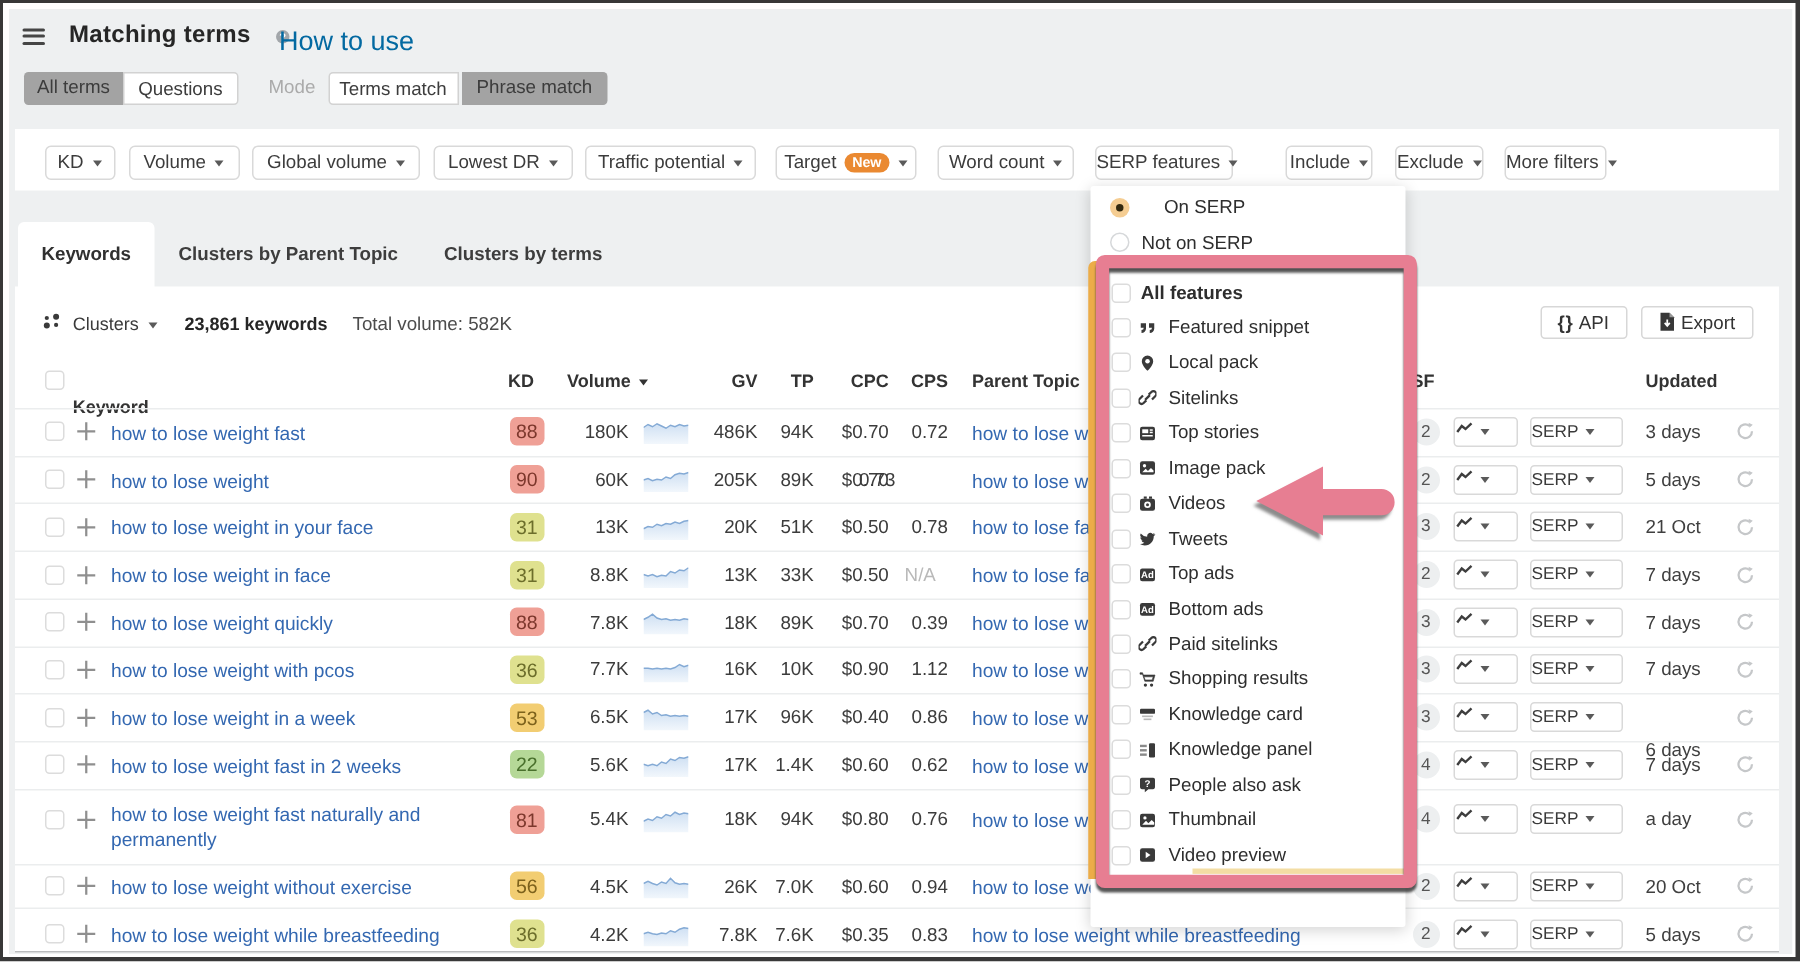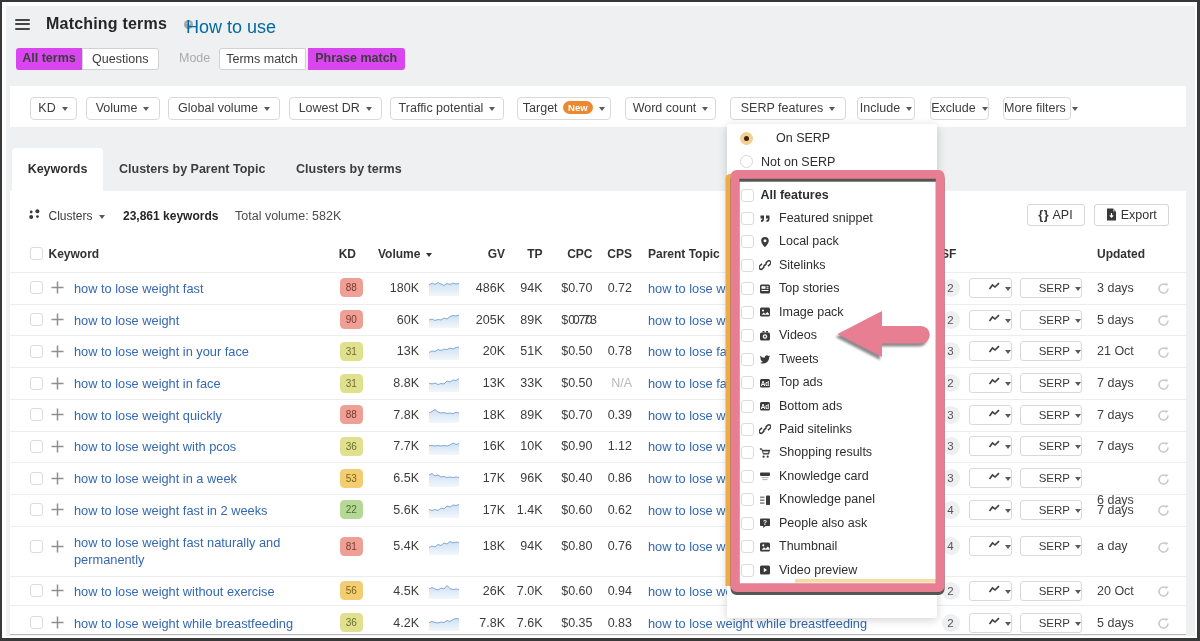--- a/index.html
+++ b/index.html
@@ -6,41 +6,41 @@
 body { position:relative; font-family:"Liberation Sans",sans-serif; background:#fff; overflow:hidden; }
 .abs { position:absolute; }
 .page { left:5px; top:5px; width:1190px; height:631px; background:#eef0f1; }
 .framew { left:2.5px; top:2.5px; width:1195px; height:636px; border:3px solid #fff; z-index:58; pointer-events:none; }
 .framed { left:0; top:0; width:1200px; height:641px; border-style:solid; border-color:#383838; border-width:2.4px 3px 3.8px 2.4px; z-index:60; pointer-events:none; }
 .hambar { width:15px; height:2.2px; background:#454545; border-radius:1px; left:15px; }
 .title { left:46px; top:15px; font-size:16px; font-weight:bold; color:#262626; letter-spacing:0.2px; }
 .helpc { left:184px; top:20px; width:9px; height:9px; border-radius:50%; background:#a2a6aa; color:#fff; font-size:7.5px; font-weight:bold; text-align:center; line-height:9.5px; }
 .howto { left:186px; top:17px; font-size:18px; color:#0369a1; }
 .tbtn { top:47.5px; height:22px; font-size:12.5px; color:#3c3c3c; line-height:21px; text-align:center; }
-.peach { background:#d946ef; border-radius:3px;font-weight:bold; }
+.peach { background:#a3a3a3; border-radius:3px; }
 .whiteb { background:#fff; border:1px solid #d2d2d2; border-radius:3px; }
 .filterbar { left:10px; top:86px; width:1176px; height:41px; background:#fff; }
 .fbtn { top:97px; height:23px; background:#fff; border:1px solid #d9d9d9; border-radius:4px; font-size:12.5px; color:#3c3c3c; line-height:21px; text-align:center; white-space:nowrap; }
 .car { display:inline-block; width:0; height:0; border-left:3.8px solid transparent; border-right:3.8px solid transparent; border-top:4.6px solid #5a5a5a; margin-left:6px; vertical-align:1px; }
 .newb { display:inline-block; background:#ea8931; color:#fff; font-size:9.5px; font-weight:bold; border-radius:7px; padding:0 5.5px; height:13px; line-height:13px; vertical-align:1.5px; margin-left:5px; }
 .ktab { left:12px; top:147.5px; width:91px; height:44px; background:#fff; border-radius:4px 4px 0 0; font-size:12.5px; font-weight:bold; color:#303030; text-align:center; line-height:42px; }
 .ttab { top:147.5px; height:44px; font-size:12.5px; font-weight:bold; color:#3d3d3d; line-height:42px; }
 .card { left:10px; top:191px; width:1176px; height:444px; background:#fff; border-bottom:1.5px solid #b9bbbd; }
 .cbx { width:13px; height:13px; border:1px solid #dcdcdc; border-radius:3px; background:#fff; }
 .toolr { font-size:12px; color:#3a3a3a; }
 .obtn { top:203.5px; height:22px; background:#fff; border:1px solid #d7d7d7; border-radius:3px; font-size:12.5px; color:#333; line-height:20px; text-align:center; }
 .hdr { font-size:12px; font-weight:bold; color:#333; top:246.5px; }
 .hdrR { text-align:right; }
 .sep { left:10px; width:1176px; height:1px; background:#ebedee; }
 .krow a, .plink2 { color:#3468b1; text-decoration:none; }
 .krow, .plink2 { font-size:12.8px !important; }
-.kd { width:23.5px; height:19px; border-radius:4.5px; font-size:10px; text-align:center; line-height:19px; }
+.kd { width:23.5px; height:19px; border-radius:4.5px; font-size:13px; text-align:center; line-height:19px; }
 .num { font-size:12.5px; color:#3c3c3c; text-align:right; }
 .pillsf { width:18px; height:18px; border-radius:50%; background:#edeff0; font-size:11.5px; color:#555; text-align:center; line-height:18px; }
-.rbtn { height:20px; background:#fff; border:1px solid #d9d9d9; border-radius:3px; text-align:right; font-size:11.5px; color:#3a3a3a; white-space:nowrap; }
+.rbtn { height:20px; background:#fff; border:1px solid #d9d9d9; border-radius:3px; text-align:left; font-size:11.5px; color:#3a3a3a; white-space:nowrap; }
 .panel { left:727px; top:123.5px; width:210px; height:494px; background:#fff; box-shadow:0 2px 10px rgba(0,0,0,0.18); border-radius:2px; z-index:10; }
 .pitem { position:absolute; left:13px; font-size:12.5px; color:#2e2e2e; }
 .pcbx { position:absolute; left:13.5px; width:13px; height:13px; border:1px solid #dcdcdc; border-radius:3px; background:#fff; }
 .anno { left:0; top:0; width:1200px; height:641px; z-index:20; pointer-events:none; }
 </style></head><body>
 <div class="abs page"></div>
 
 <div class="abs hambar" style="top:18.5px"></div>
 <div class="abs hambar" style="top:23.3px"></div>
 <div class="abs hambar" style="top:28.1px"></div>
@@ -52,21 +52,21 @@
 <div class="abs" style="left:179px;top:47.5px;height:22px;line-height:21px;font-size:12.5px;color:#ababab;">Mode</div>
 <div class="abs tbtn whiteb" style="left:218.5px;width:87px;border-radius:3px 0 0 3px;">Terms match</div>
 <div class="abs tbtn peach" style="left:307.5px;width:97.5px;border-radius:0 3px 3px 0;">Phrase match</div>
 <div class="abs filterbar"></div>
 <div class="abs fbtn" style="left:29.5px;width:47px;">KD<span class="car"></span></div>
 <div class="abs fbtn" style="left:85.5px;width:74px;">Volume<span class="car"></span></div>
 <div class="abs fbtn" style="left:168px;width:112px;">Global volume<span class="car"></span></div>
 <div class="abs fbtn" style="left:288.5px;width:93.5px;">Lowest DR<span class="car"></span></div>
 <div class="abs fbtn" style="left:390px;width:114px;">Traffic potential<span class="car"></span></div>
 <div class="abs fbtn" style="left:625px;width:91px;">Word count<span class="car"></span></div>
-<div class="abs fbtn" style="left:730px;width:116px;">SERP features<span class="car"></span></div>
+<div class="abs fbtn" style="left:730px;width:92px;">SERP features<span class="car"></span></div>
 <div class="abs fbtn" style="left:857px;width:58px;">Include<span class="car"></span></div>
 <div class="abs fbtn" style="left:930px;width:59px;">Exclude<span class="car"></span></div>
 <div class="abs fbtn" style="left:1003px;width:68px;">More filters<span class="car"></span></div>
 <div class="abs fbtn" style="left:517px;width:94px;">Target<span class="newb">New</span><span class="car"></span></div>
 <div class="abs ktab">Keywords</div>
 <div class="abs ttab" style="left:119px;">Clusters by Parent Topic</div>
 <div class="abs ttab" style="left:296px;">Clusters by terms</div>
 <div class="abs card"></div>
 <svg class="abs" style="left:28px;top:208px" width="13" height="13" viewBox="0 0 13 13">
 <circle cx="3.2" cy="4" r="1.4" fill="#3a3a3a"></circle>
@@ -77,21 +77,21 @@
 <div class="abs toolr" style="left:48.5px;top:209px;">Clusters<span class="car"></span></div>
 <div class="abs toolr" style="left:123px;top:209px;font-weight:bold;color:#262626;">23,861 keywords</div>
 <div class="abs toolr" style="left:235px;top:208.5px;font-size:12.5px;color:#4c4c4c;">Total volume: 582K</div>
 <div class="abs obtn" style="left:1026.5px;width:58px;"><span style="font-weight:bold;letter-spacing:0.5px;">{}</span>&nbsp;API</div>
 <div class="abs obtn" style="left:1094px;width:75px;"><svg width="11" height="13" viewBox="0 0 11 13" style="vertical-align:-2.5px">
       <path d="M1,0.5 h6 l3,3 v9 h-9 z" fill="#383838"></path>
       <path d="M7,0.5 v3 h3 z" fill="#9a9a9a"></path>
       <path d="M5.5,5 v4 M3.8,7.3 l1.7,1.9 1.7,-1.9" stroke="#fff" stroke-width="1.2" fill="none"></path>
     </svg> Export</div>
 <div class="abs cbx" style="left:29.5px;top:247px;"></div>
-<div class="abs hdr" style="left:48.5px;">Keyword</div>
+<div class="abs hdr" style="left:48.5px;margin-top:17px;">Keyword</div>
 <div class="abs hdr hdrR" style="left:316px;width:40px;">KD</div>
 <div class="abs hdr" style="left:378px;">Volume<span class="car" style="border-top-color:#333"></span></div>
 <div class="abs hdr hdrR" style="left:465px;width:40px;">GV</div>
 <div class="abs hdr hdrR" style="left:505px;width:37.5px;">TP</div>
 <div class="abs hdr hdrR" style="left:545px;width:47.5px;">CPC</div>
 <div class="abs hdr hdrR" style="left:595px;width:37px;">CPS</div>
 <div class="abs hdr" style="left:648px;">Parent Topic</div>
 <div class="abs hdr" style="left:941px;">SF</div>
 <div class="abs hdr" style="left:1097px;">Updated</div>
 <div class="abs sep" style="top:271.5px;"></div>
@@ -207,21 +207,21 @@
           <stop offset="0" stop-color="#cfe0f3"></stop>
           <stop offset="1" stop-color="#f2f7fc"></stop>
         </linearGradient>
       </defs>
       <path d="M0,8 L3,9 L6,8 L9,9.5 L12,8.5 L15,9 L18,6 L21,7 L24,5 L27,5.5 L30,3.5 L30,17 L0,17 Z" fill="url(#sg4)"></path>
       <path d="M0,8 L3,9 L6,8 L9,9.5 L12,8.5 L15,9 L18,6 L21,7 L24,5 L27,5.5 L30,3.5" fill="none" stroke="#84aad5" stroke-width="1"></path>
     </svg></div>
 <div class="abs num" style="left:460px;top:376.0px;width:45px;">13K</div>
 <div class="abs num" style="left:502px;top:376.0px;width:40.5px;">33K</div>
 <div class="abs num" style="left:545px;top:376.0px;width:47.5px;">$0.50</div>
-<div class="abs num" style="left:595px;top:376.0px;width:37px;color:#b9b9b9;">N/A</div>
+<div class="abs num" style="left:595px;top:376.0px;width:37px;color:#b9b9b9;text-align:center;">N/A</div>
 <div class="abs plink2" style="left:648px;top:376.0px;font-size:12.5px;white-space:nowrap;">how to lose face fat</div>
 <div class="abs pillsf" style="left:941.5px;top:374.0px;">2</div>
 <div class="abs rbtn" style="left:969px;top:373.0px;width:42.5px;line-height:18px;"><svg width="13" height="11" viewBox="0 0 13 11">
       <path d="M1.5,8 L4.5,4 L7,6 L11,2.2" fill="none" stroke="#3e3e3e" stroke-width="1.6"></path>
     </svg><span class="car" style="margin-left:4px;"></span></div>
 <div class="abs rbtn" style="left:1020px;top:373.0px;width:62px;line-height:18px;">SERP<span class="car" style="margin-left:5px;"></span></div>
 <div class="abs" style="left:1097px;top:376.0px;font-size:12.5px;color:#3f3f3f;white-space:nowrap;">7 days</div>
 <div class="abs" style="left:1156.5px;top:376.5px;"><svg width="13" height="13" viewBox="0 0 13 13">
       <path d="M11,6.5 A4.5,4.5 0 1 1 9.2,2.9" fill="none" stroke="#c5c7c9" stroke-width="1.5"></path>
       <path d="M8.7,0.9 l2.8,1.2 -2.2,2 z" fill="#c5c7c9"></path>

